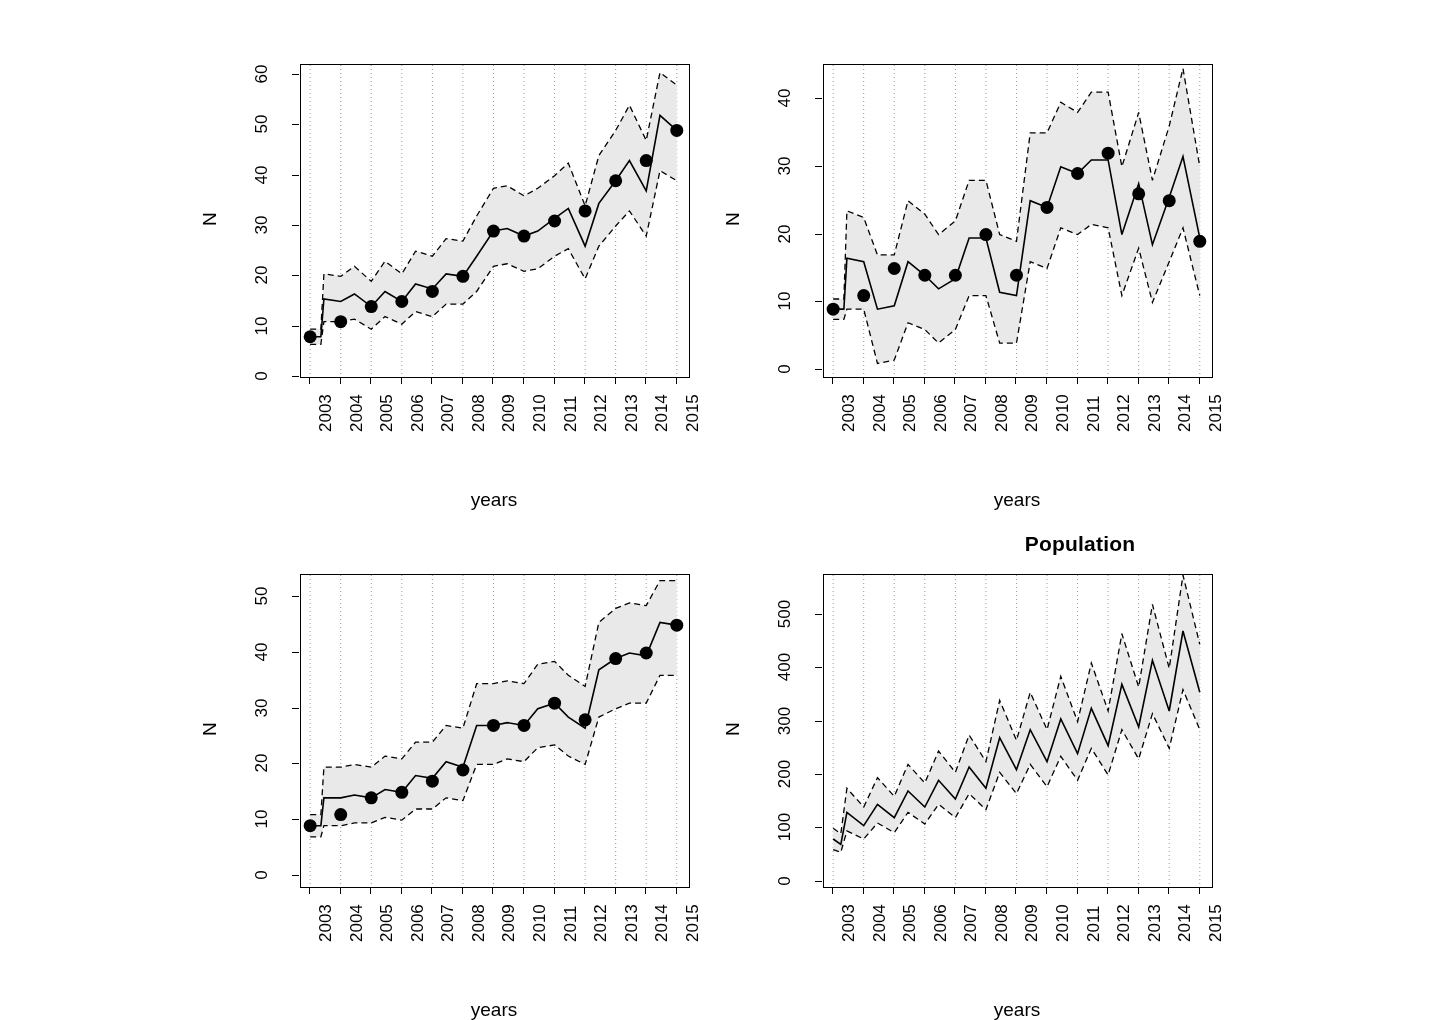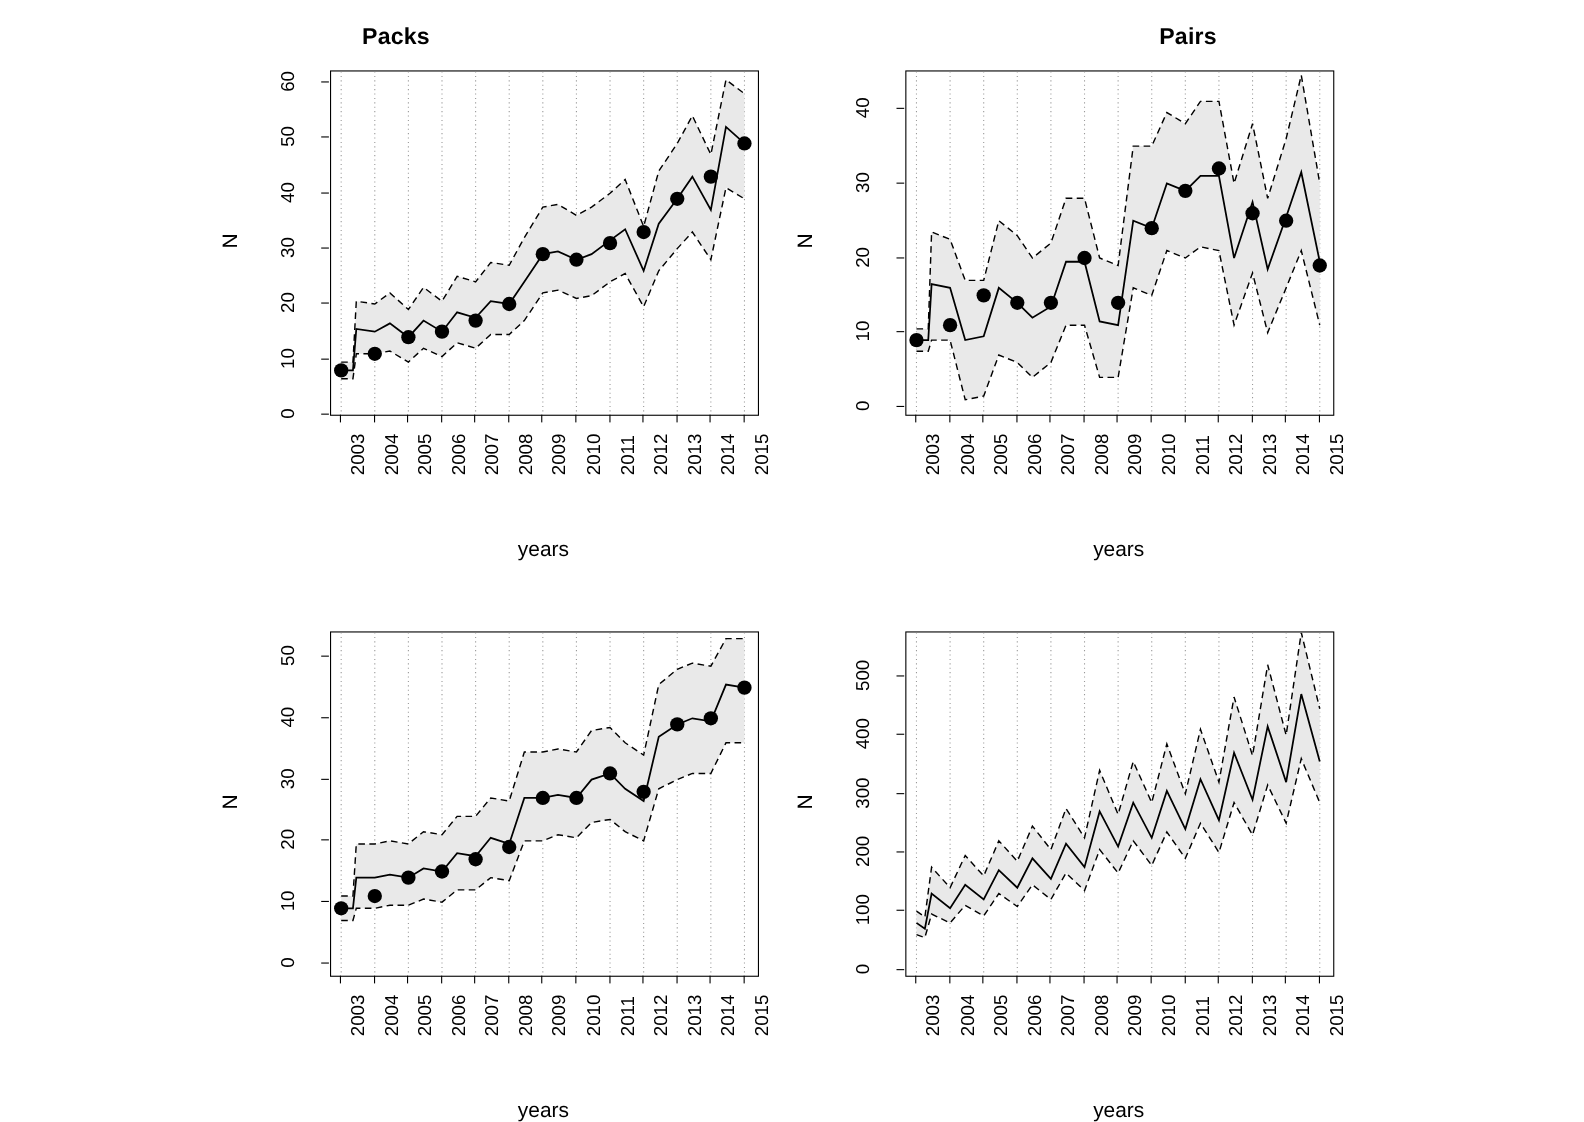--- a/index.html
+++ b/index.html
@@ -64,21 +64,20 @@
     transform-origin:left top;
     white-space:nowrap;
   }
 </style>
 </head>
 <body>
 
 <div id="grid">
 
   <div class="panel">
-    <div class="panel-title">Packs</div>
     <div class="plot-wrap" style="left:0;top:0;width:720px;height:510px;">
       <div class="plot-area" style="left:300px;top:64px;width:390px;height:314px;">
           <svg width="388" height="312">
             <line x1="9.16535433070724" x2="9.16535433070724" y1="0" y2="312" stroke="#999" stroke-width="1" stroke-dasharray="1,3"></line>
             <line x1="39.71653543306934" x2="39.71653543306934" y1="0" y2="312" stroke="#999" stroke-width="1" stroke-dasharray="1,3"></line>
             <line x1="70.26771653543143" x2="70.26771653543143" y1="0" y2="312" stroke="#999" stroke-width="1" stroke-dasharray="1,3"></line>
             <line x1="100.81889763779353" x2="100.81889763779353" y1="0" y2="312" stroke="#999" stroke-width="1" stroke-dasharray="1,3"></line>
             <line x1="131.3700787401556" x2="131.3700787401556" y1="0" y2="312" stroke="#999" stroke-width="1" stroke-dasharray="1,3"></line>
             <line x1="161.9212598425177" x2="161.9212598425177" y1="0" y2="312" stroke="#999" stroke-width="1" stroke-dasharray="1,3"></line>
             <line x1="192.4724409448798" x2="192.4724409448798" y1="0" y2="312" stroke="#999" stroke-width="1" stroke-dasharray="1,3"></line>
@@ -146,21 +145,20 @@
         <div class="xtickmark" style="left: 645.228px; top: 377px;"></div>
         <div class="xtick" style="left: 652.228px; top: 432px;">2014</div>
         <div class="xtickmark" style="left: 675.78px; top: 377px;"></div>
         <div class="xtick" style="left: 682.78px; top: 432px;">2015</div>
         <div class="ylab" style="width: 40px; text-align: center; left: 190px; top: 208px;">N</div>
         <div class="xlab" style="left: 300px; width: 388px; top: 489px;">years</div>
       </div>
   </div>
 
   <div class="panel">
-    <div class="panel-title">Pairs</div>
     <div class="plot-wrap" style="left:0;top:0;width:720px;height:510px;">
       <div class="plot-area" style="left:103px;top:64px;width:390px;height:314px;">
           <svg width="388" height="312">
             <line x1="9.16535433070724" x2="9.16535433070724" y1="0" y2="312" stroke="#999" stroke-width="1" stroke-dasharray="1,3"></line>
             <line x1="39.71653543306934" x2="39.71653543306934" y1="0" y2="312" stroke="#999" stroke-width="1" stroke-dasharray="1,3"></line>
             <line x1="70.26771653543143" x2="70.26771653543143" y1="0" y2="312" stroke="#999" stroke-width="1" stroke-dasharray="1,3"></line>
             <line x1="100.81889763779353" x2="100.81889763779353" y1="0" y2="312" stroke="#999" stroke-width="1" stroke-dasharray="1,3"></line>
             <line x1="131.3700787401556" x2="131.3700787401556" y1="0" y2="312" stroke="#999" stroke-width="1" stroke-dasharray="1,3"></line>
             <line x1="161.9212598425177" x2="161.9212598425177" y1="0" y2="312" stroke="#999" stroke-width="1" stroke-dasharray="1,3"></line>
             <line x1="192.4724409448798" x2="192.4724409448798" y1="0" y2="312" stroke="#999" stroke-width="1" stroke-dasharray="1,3"></line>
@@ -303,20 +301,21 @@
         <div class="xtickmark" style="left: 645.228px; top: 377px;"></div>
         <div class="xtick" style="left: 652.228px; top: 432px;">2014</div>
         <div class="xtickmark" style="left: 675.78px; top: 377px;"></div>
         <div class="xtick" style="left: 682.78px; top: 432px;">2015</div>
         <div class="ylab" style="width: 40px; text-align: center; left: 190px; top: 208px;">N</div>
         <div class="xlab" style="left: 300px; width: 388px; top: 489px;">years</div>
       </div>
   </div>
 
   <div class="panel">
+    <div class="panel-title">Population</div>
     <div class="plot-wrap" style="left:0;top:0;width:720px;height:510px;">
       <div class="plot-area" style="left:103px;top:64px;width:390px;height:314px;">
           <svg width="388" height="312">
             <line x1="9.16535433070724" x2="9.16535433070724" y1="0" y2="312" stroke="#999" stroke-width="1" stroke-dasharray="1,3"></line>
             <line x1="39.71653543306934" x2="39.71653543306934" y1="0" y2="312" stroke="#999" stroke-width="1" stroke-dasharray="1,3"></line>
             <line x1="70.26771653543143" x2="70.26771653543143" y1="0" y2="312" stroke="#999" stroke-width="1" stroke-dasharray="1,3"></line>
             <line x1="100.81889763779353" x2="100.81889763779353" y1="0" y2="312" stroke="#999" stroke-width="1" stroke-dasharray="1,3"></line>
             <line x1="131.3700787401556" x2="131.3700787401556" y1="0" y2="312" stroke="#999" stroke-width="1" stroke-dasharray="1,3"></line>
             <line x1="161.9212598425177" x2="161.9212598425177" y1="0" y2="312" stroke="#999" stroke-width="1" stroke-dasharray="1,3"></line>
             <line x1="192.4724409448798" x2="192.4724409448798" y1="0" y2="312" stroke="#999" stroke-width="1" stroke-dasharray="1,3"></line>

